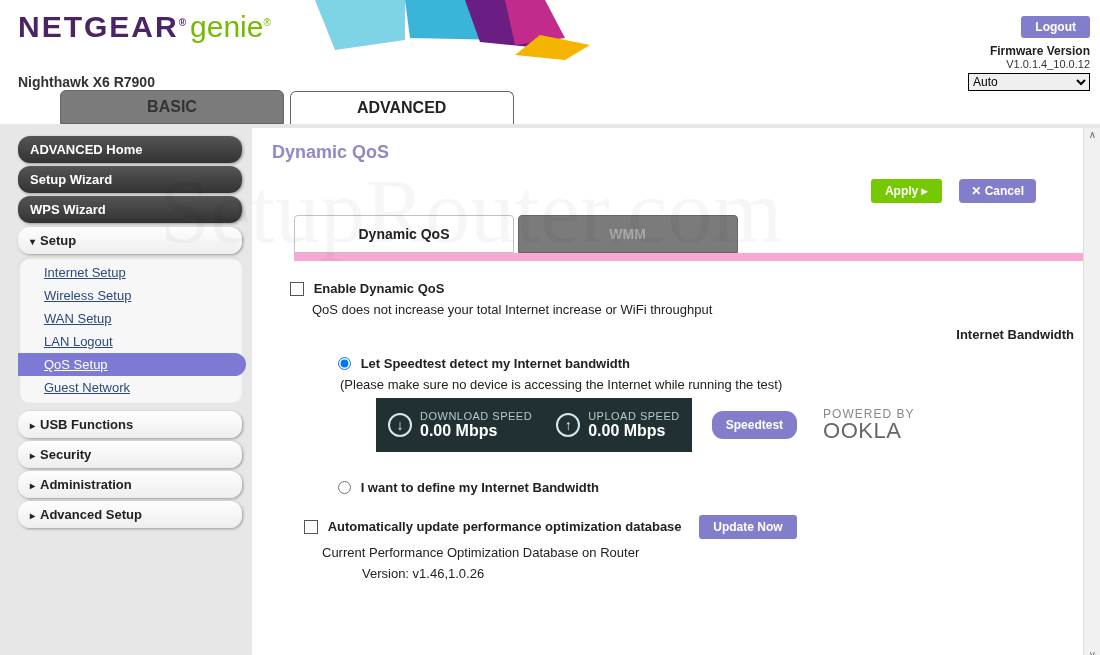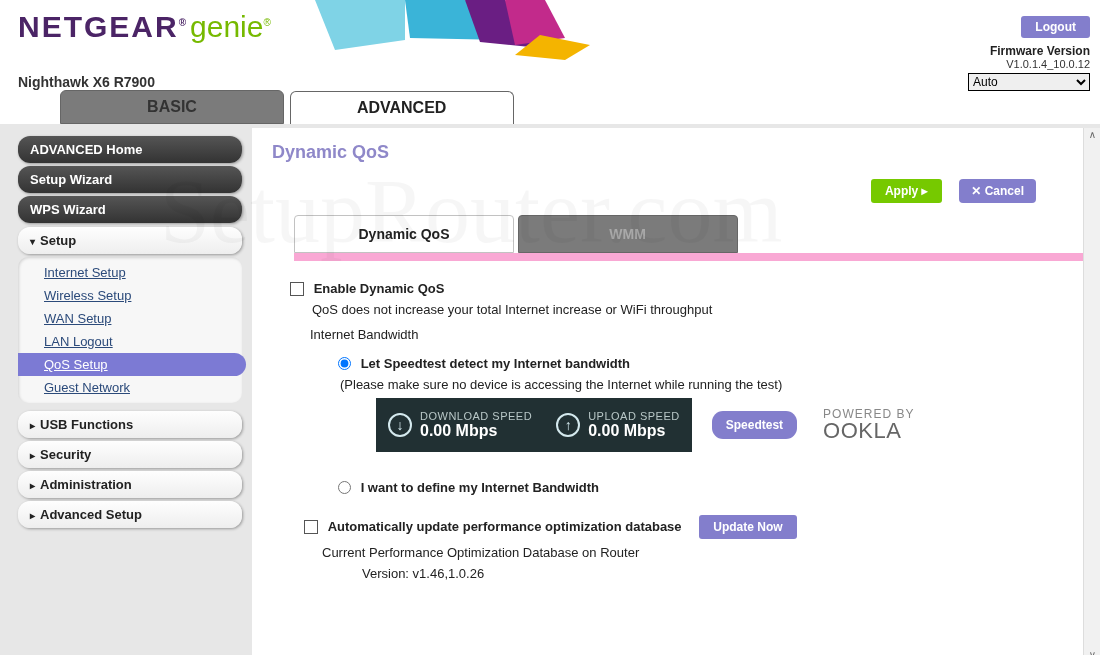--- a/index.html
+++ b/index.html
@@ -45,21 +45,21 @@
 
   .subtabs { margin-left: 22px; border-bottom: 8px solid #f9a8d4; }
   .subtab { display: inline-block; width: 220px; text-align: center; padding: 10px 0; font-weight: bold; font-size: 14px; cursor: pointer; border-radius: 4px 4px 0 0; border: 1px solid #c2c2c2; vertical-align: bottom; }
   .subtab-active { background: #fff; color: #222; }
   .subtab-inactive { background: #7b7b7b; color: #a9a9a9; border-color: #666; }
 
   .form-area { padding: 14px 20px 20px 14px; font-size: 13px; color: #222; }
   .chk-row { margin: 6px 0 6px 4px; }
   .chk-box { display: inline-block; width: 14px; height: 14px; border: 1px solid #555; background: #fff; vertical-align: -3px; margin-right: 6px; cursor: pointer; }
   .sub-note { margin: 4px 0 10px 26px; }
-  .section-label { font-weight: normal; margin: 10px 0 14px 24px; }
+  .section-label { font-weight: bold; margin: 10px 0 14px 24px; text-align: right; }
   .radio-row { margin: 6px 0 6px 52px; }
   input[type=radio] { margin-right: 6px; cursor: pointer; vertical-align: -2px;}
   .radio-row .rl { font-weight: bold;}
   .note-small { margin: 4px 0 6px 54px; }
   .speed-box { margin: 2px 0 0 90px; display: flex; align-items: center; }
   .speed-panel { background: #213033; color: #fff; display: flex; align-items: center; height: 54px; }
   .sp-seg { display: flex; align-items: center; padding: 0 12px;}
   .sp-seg .ic { width: 24px; height: 24px; border: 2px solid #d4e9ee; border-radius: 50%; display: inline-flex; align-items: center; justify-content: center; margin-right: 8px; color: #d4e9ee; font-weight: bold; font-size: 14px;}
   .sp-text .lbl { font-size: 11px; color: #b8c7c7; letter-spacing: .5px; }
   .sp-text .val { font-size: 16px; font-weight: bold; color: #fff; }

